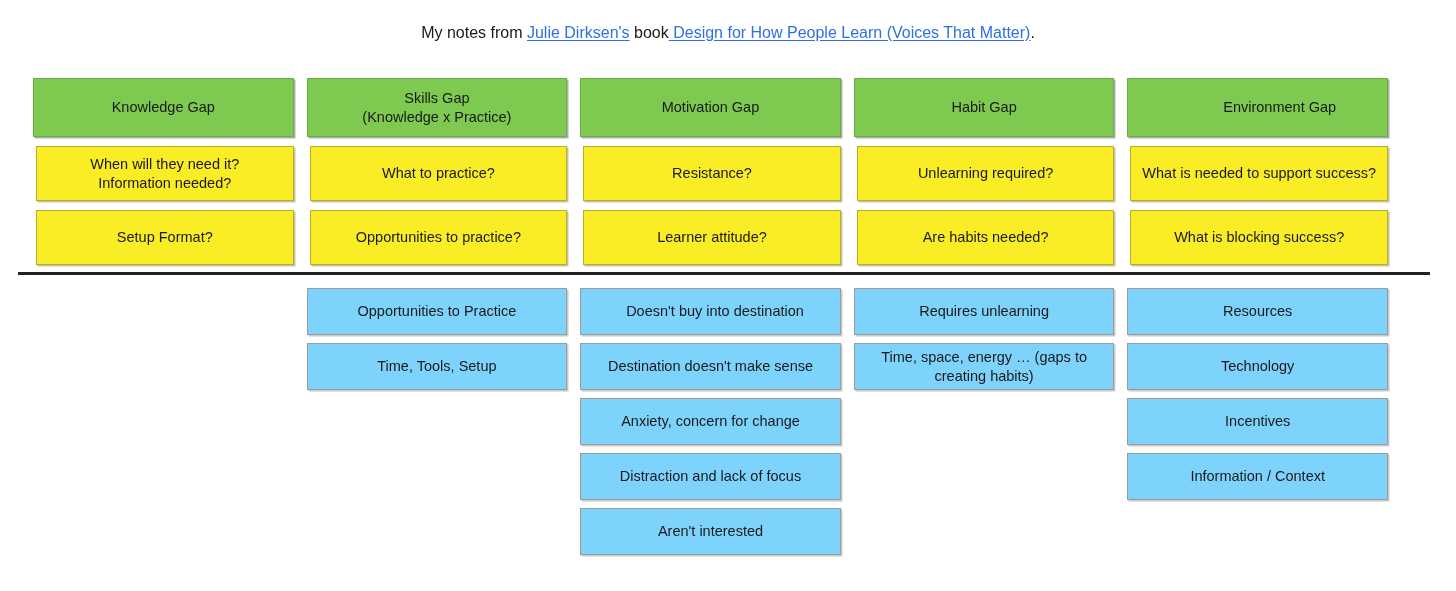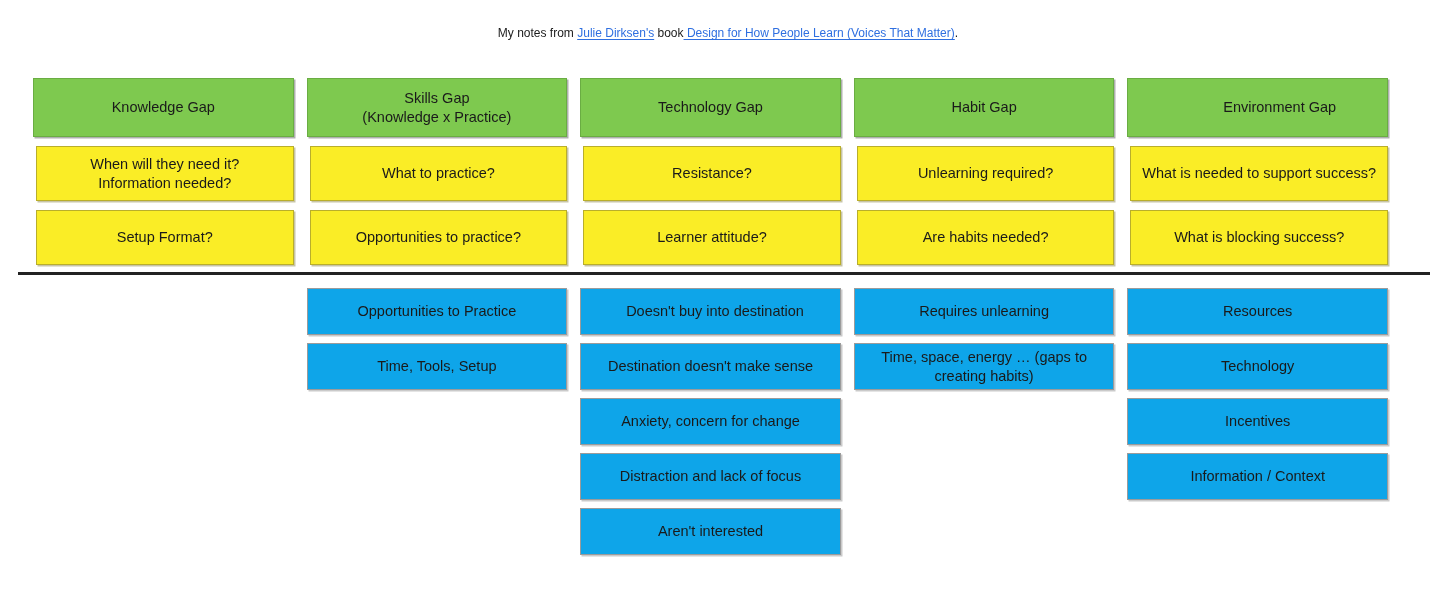--- a/index.html
+++ b/index.html
@@ -16,21 +16,21 @@
     position: relative;
   }
 
   
   .caption {
     position: absolute;
     left: 0;
     top: 20px;
     width: 1456px;
     text-align: center;
-    font-size: 12px;
+    font-size: 16px;
     line-height: 26px;
     color: #1a1a1a;
     white-space: nowrap;
   }
   .caption a {
     color: #2f6fe0;
     text-decoration: underline;
     text-underline-offset: 2px;
   }
 
@@ -95,21 +95,21 @@
     grid-template-columns: repeat(5, 1fr);
     column-gap: 13px;
     align-items: start;
   }
   .lower-col {
     display: flex;
     flex-direction: column;
     row-gap: 8px;
   }
   .cell.gray {
-    background: #0ea5e9;
+    background: #7dd3fc;
     border-color: #9b9b9b;
     box-shadow: 1.5px 1.5px 0 0 rgba(150,150,150,0.5);
     height: 47px;
   }
 </style>
 </head>
 <body>
 
 <div class="caption">
   <span>My notes from </span><a href="#">Julie Dirksen's</a><span> book</span><a href="#"> Design for How People Learn (Voices That Matter)</a><span>.</span>
@@ -117,21 +117,21 @@
 
 <div class="upper-grid" id="upper-grid">
     <div class="cell green">
       <span style="white-space: pre-line;">Knowledge Gap</span>
     </div>
     <div class="cell green">
       <span style="white-space: pre-line;">Skills Gap
 (Knowledge x Practice)</span>
     </div>
     <div class="cell green">
-      <span style="white-space: pre-line;">Technology Gap</span>
+      <span style="white-space: pre-line;">Motivation Gap</span>
     </div>
     <div class="cell green">
       <span style="white-space: pre-line;">Habit Gap</span>
     </div>
     <div class="cell green">
       <span style="white-space: pre-line; margin-left: 44px;">Environment Gap</span>
     </div>
     <div class="cell yellow">
       <span style="white-space: pre-line;">When will they need it?
 Information needed?</span>

